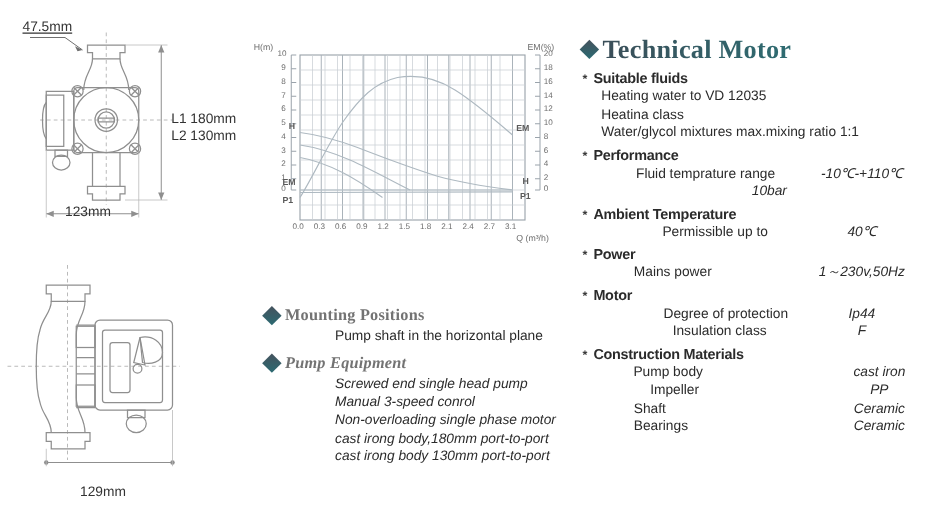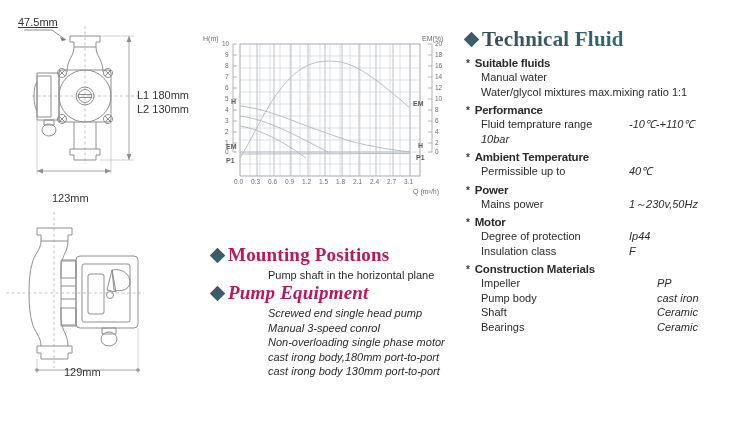--- a/index.html
+++ b/index.html
@@ -19,22 +19,22 @@
   
   .abs { position: absolute; }
 
   
   .dia-heading {
     display: flex;
     align-items: center;
     gap: 4px;
     font-family: "Liberation Serif", serif;
     font-weight: bold;
-    font-size: 19px;
-    color: #be185d;
+    font-size: 13px;
+    color: #737373;
     letter-spacing: 0.2px;
     white-space: nowrap;
   }
   .dia-heading.teal-grad {
     background: linear-gradient(90deg, #3c4a55 0%, #2f6a70 55%, #2c7a80 100%);
     -webkit-background-clip: text;
     background-clip: text;
     color: transparent;
   }
   .diamond {
@@ -65,20 +65,21 @@
   }
 
   
   .spec-list { margin: 1px 0 0 14px; }
   .spec-row {
     display: flex;
     font-size: 11px;
     line-height: 14.5px;
     color: #2b2b2b;
     white-space: nowrap;
+    justify-content: center;
   }
   .spec-label { width: 148px; flex: 0 0 auto; }
   .spec-label.wide { width: 176px; }
   .spec-value { flex: 0 0 auto; font-style: italic; }
   .plain-line {
     font-size: 11px;
     line-height: 14.5px;
     color: #2b2b2b;
     white-space: nowrap;
   }
@@ -187,21 +188,21 @@
       <line x1="33" y1="155" x2="107" y2="155" stroke="#8f8f8f" stroke-width="0.8"></line>
       <path d="M33,155 L39,152.5 L39,157.5 Z" fill="#8f8f8f" stroke="none"></path>
       <path d="M107,155 L101,152.5 L101,157.5 Z" fill="#8f8f8f" stroke="none"></path>
       <line x1="33" y1="104" x2="33" y2="158" stroke="#b5b5b5" stroke-width="0.6"></line>
       <line x1="107" y1="106" x2="107" y2="158" stroke="#b5b5b5" stroke-width="0.6"></line>
     </g>
   </svg>
   <div class="dim-text" style="left:14px; top:0px;text-decoration:underline;">47.5mm</div>
   <div class="dim-text" style="left:133px; top:73px;">L1 180mm</div>
   <div class="dim-text" style="left:133px; top:87px;">L2 130mm</div>
-  <div class="dim-text" style="left:48px; top:176px;">123mm</div>
+  <div class="dim-text" style="left:48px; top:148px;">123mm</div>
 </div>
 
 <div class="abs" id="pump-side-view">
   <svg width="196" height="196" viewBox="0 0 196 196">
     <g fill="none" stroke="#8f8f8f" stroke-width="1">
 
       <line x1="50" y1="14" x2="50" y2="170" stroke="#b0b0b0" stroke-width="0.7" stroke-dasharray="3,2.5"></line>
       <line x1="2" y1="95" x2="140" y2="95" stroke="#b0b0b0" stroke-width="0.7" stroke-dasharray="3,2.5"></line>
 
       <path d="M33,30 L68,30 L68,37 L64,37 L64,43 L37,43 L37,37 L33,37 Z"></path>
@@ -228,21 +229,21 @@
       <path d="M98,130 L112,130 L112,136 L98,136 Z"></path>
       <ellipse cx="105" cy="141" rx="8" ry="7"></ellipse>
 
       <line x1="33" y1="172" x2="134" y2="172" stroke="#8f8f8f" stroke-width="0.8"></line>
       <circle cx="33" cy="172" r="1.8" fill="#8f8f8f" stroke="none"></circle>
       <circle cx="134" cy="172" r="1.8" fill="#8f8f8f" stroke="none"></circle>
       <line x1="33" y1="161" x2="33" y2="175" stroke="#b5b5b5" stroke-width="0.6"></line>
       <line x1="134" y1="130" x2="134" y2="175" stroke="#b5b5b5" stroke-width="0.6"></line>
     </g>
   </svg>
-  <div class="dim-text" style="left:60px; top:168px;">129mm</div>
+  <div class="dim-text" style="left:60px; top:190px;">129mm</div>
 </div>
 
 <div class="abs" id="performance-chart">
   
   <div class="chart-axis-title" style="left:3px; top:5px;">H(m)</div>
   <div class="chart-axis-title" style="left:222px; top:5px;">EM(%)</div>
   <div class="chart-axis-title" style="left:213px; top:158px;">Q (m³/h)</div>
 
   <svg width="262" height="170" viewBox="0 0 262 170">
 
@@ -409,30 +410,31 @@
     <div class="plain-line">Manual 3-speed conrol</div>
     <div class="plain-line">Non-overloading single phase motor</div>
     <div class="plain-line">cast irong body,180mm port-to-port</div>
     <div class="plain-line">cast irong body 130mm port-to-port</div>
   </div>
 </div>
 
 <div class="abs" id="technical-data">
   <div class="dia-heading teal-grad">
     <span class="diamond"></span>
-    <span>Technical Fluid</span>
+    <span>Technical Motor</span>
   </div>
 
   <div class="td-block">
     <div class="sub-heading">
       <span class="star">*</span>
       <span>Suitable fluids</span>
     </div>
     <div class="lines">
-      <div class="plain-line">Manual water</div>
+      <div class="plain-line">Heating water to VD 12035</div>
+      <div class="plain-line">Heatina class</div>
       <div class="plain-line">Water/glycol mixtures max.mixing ratio 1:1</div>
     </div>
   </div>
 
   <div class="td-block">
     <div class="sub-heading">
       <span class="star">*</span>
       <span>Performance</span>
     </div>
     <div class="spec-list">
@@ -489,28 +491,28 @@
     </div>
   </div>
 
   <div class="td-block">
     <div class="sub-heading">
       <span class="star">*</span>
       <span>Construction Materials</span>
     </div>
     <div class="spec-list">
       <div class="spec-row">
+        <span class="spec-label wide">Pump body</span>
+        <span class="spec-value">cast iron</span>
+      </div>
+      <div class="spec-row">
         <span class="spec-label wide">Impeller</span>
         <span class="spec-value">PP</span>
       </div>
       <div class="spec-row">
-        <span class="spec-label wide">Pump body</span>
-        <span class="spec-value">cast iron</span>
-      </div>
-      <div class="spec-row">
         <span class="spec-label wide">Shaft</span>
         <span class="spec-value">Ceramic</span>
       </div>
       <div class="spec-row">
         <span class="spec-label wide">Bearings</span>
         <span class="spec-value">Ceramic</span>
       </div>
     </div>
   </div>
 </div>

